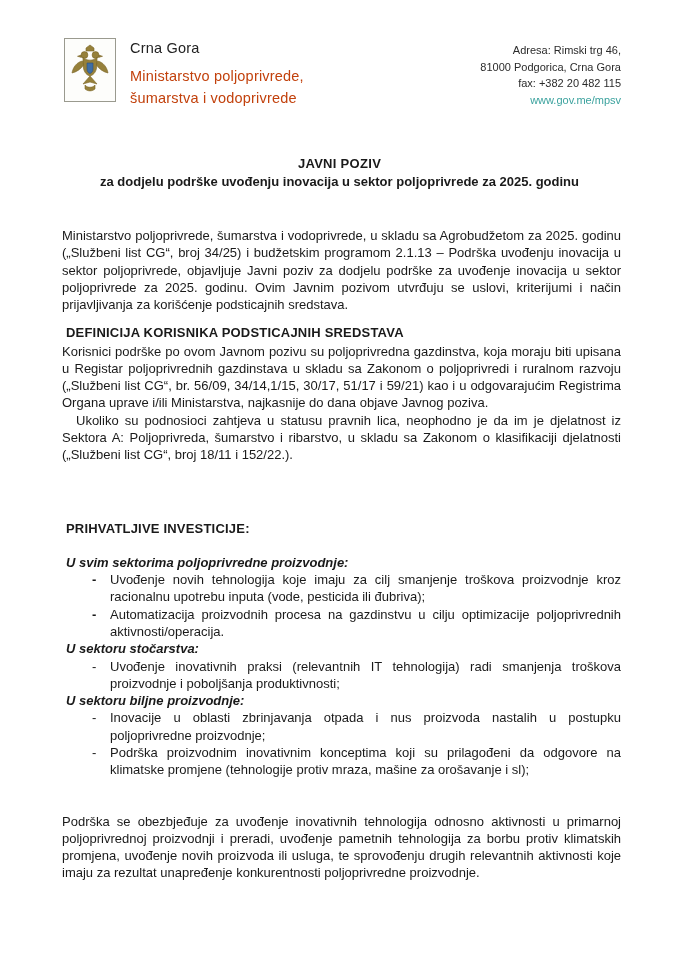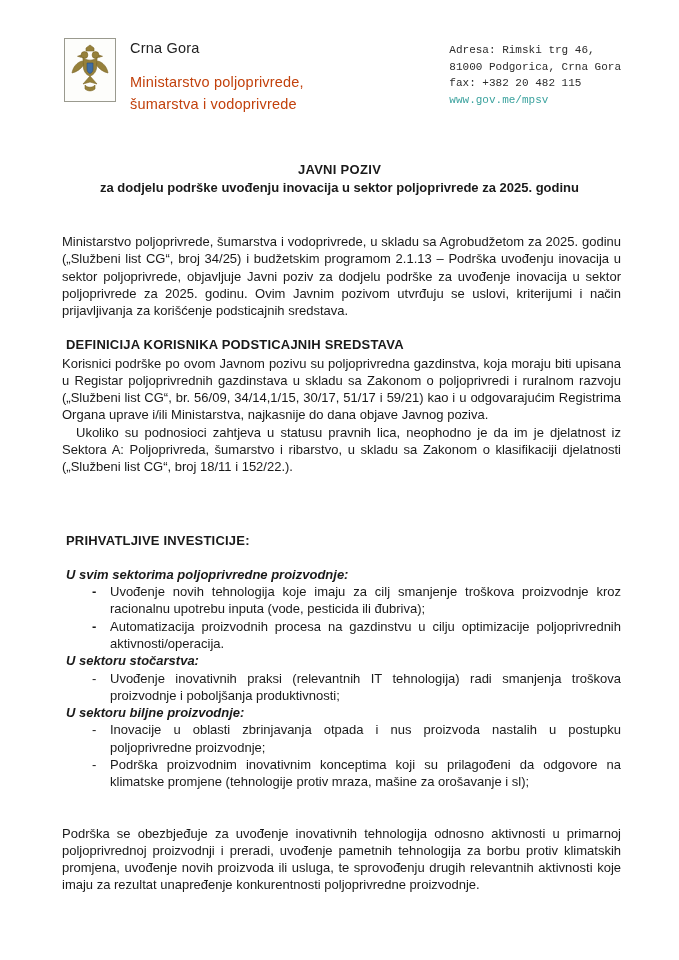--- a/index.html
+++ b/index.html
@@ -33,34 +33,34 @@
     align-items: center;
     justify-content: center;
     background: #fdfdfb;
     flex: 0 0 auto;
   }
   .org-text { margin-left: 14px; padding-top: 2px; }
   .org-country {
     font-size: 14.5px;
     color: #222;
     letter-spacing: 0.2px;
-    margin-bottom: 15px;
+    margin-bottom: 9px;
   }
   .org-ministry {
     font-size: 14.5px;
     color: #c2410c;
     line-height: 1.55;
     letter-spacing: 0.2px;
   }
   .contact {
+    text-align: right;
     font-size: 11px;
     line-height: 1.5;
     color: #2b2b2b;
     padding-top: 4px;
-    font-family: Liberation Mono, monospace;
   }
   .contact a.site {
     color: #3ba29e;
     text-decoration: none;
     font-size: 11px;
   }
   
   .title-block {
     text-align: center;
     margin-top: 46px;
@@ -78,21 +78,21 @@
   
   .body-content {
     padding: 0 58px 0 62px;
     font-size: 13px;
     line-height: 1.33;
   }
   p.just { text-align: justify; }
   .intro { margin-top: 38px; }
   .section-heading {
     font-weight: bold;
-    margin-top: 17px;
+    margin-top: 11px;
     padding-left: 4px;
     letter-spacing: 0.2px;
   }
   .def-p1 { margin-top: 1px; }
   .def-p2 { text-indent: 14px; }
   .invest-heading { margin-top: 56px; }
   .groups { margin-top: 17px; }
   .group-label {
     font-weight: bold;
     font-style: italic;

